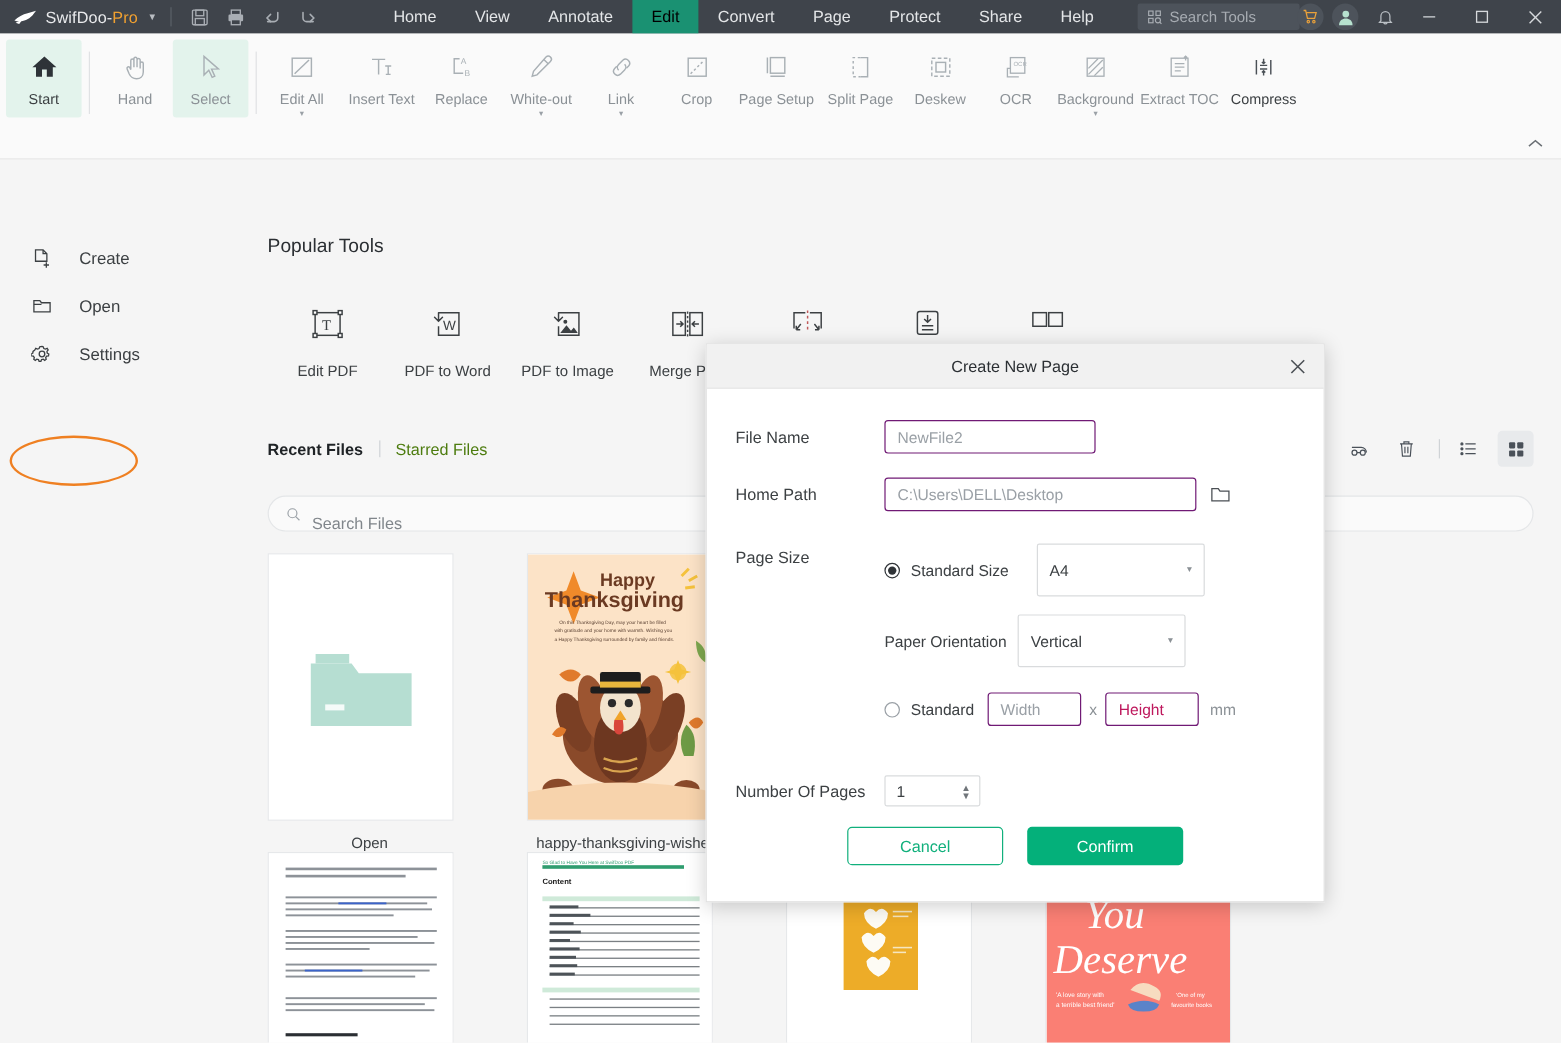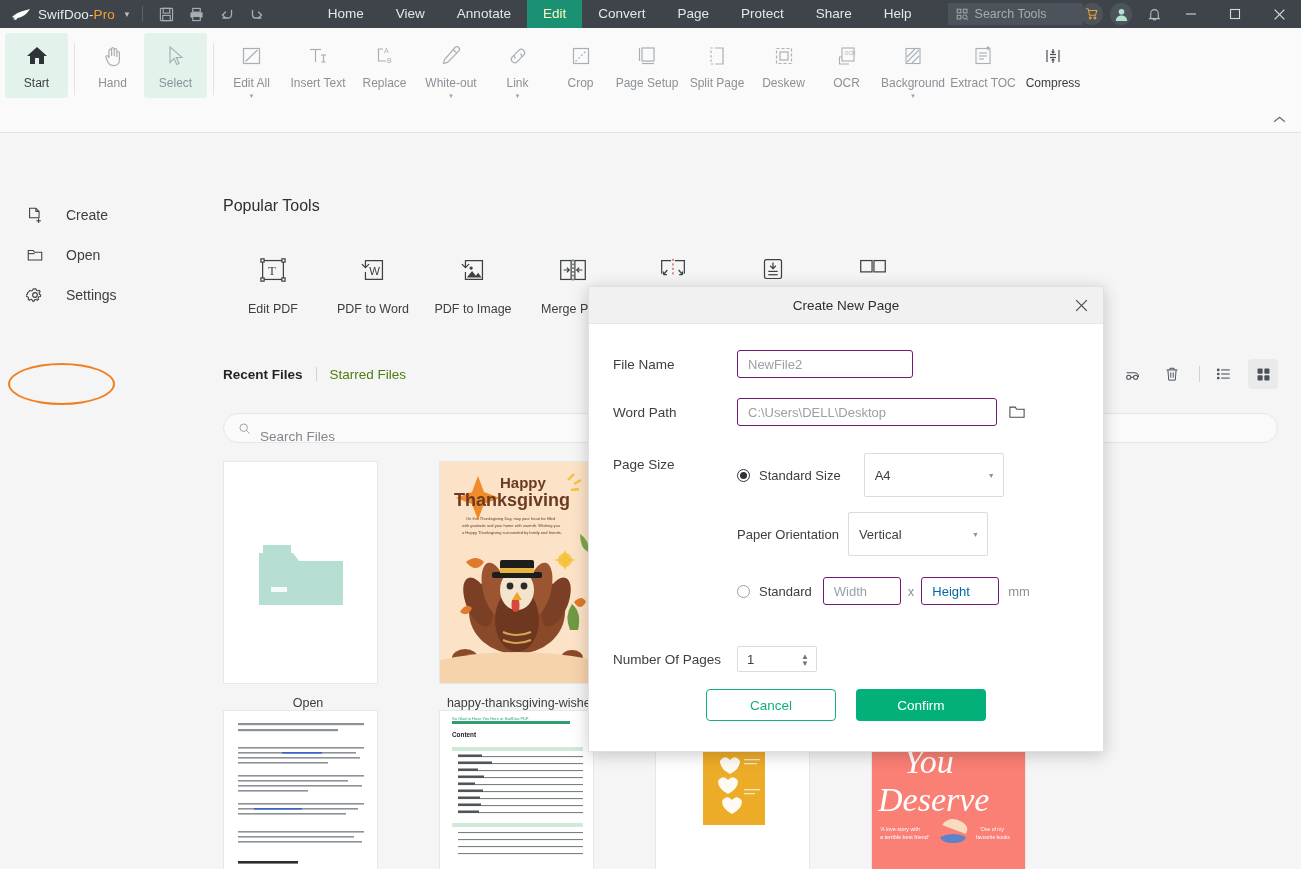--- a/index.html
+++ b/index.html
@@ -23,21 +23,21 @@
   .tb-brand .pro { color: #f0a030; }
   .tb-caret { margin-left: 8px; font-size: 8px; color: #b9bdc2; }
   .tb-sep { width: 1px; height: 16px; background: #5a6069; margin: 0 9px 0 11px; }
   .tb-icon { width: 30px; height: 28px; display: flex; align-items: center; justify-content: center; color: #a9aeb4; }
   .tb-icon svg { display: block; }
   .menu { display: flex; align-items: center; height: 28px; margin-left: 40px; }
   .menu-item {
     padding: 0 16px; height: 28px; line-height: 28px; font-size: 13.5px;
     color: #e4e6e8; white-space: nowrap;
   }
-  .menu-item.active { background: #1a9172; color: #fef9c3; }
+  .menu-item.active { background: #1a9172; color: #000000; }
   .tb-search {
     margin-left: 20px; height: 22px; background: #4d535b; border-radius: 2px;
     display: flex; align-items: center; padding: 0 10px 0 8px; min-width: 135px;
   }
   .tb-search span.ph { color: #a7acb2; font-size: 12.5px; margin-left: 6px; }
   .tb-right { position: absolute; right: 0; top: 0; height: 28px; display: flex; align-items: center; }
   .tb-circ { width: 22px; height: 22px; border-radius: 50%; background: #4d535b;
              display: flex; align-items: center; justify-content: center; margin-right: 7px; }
   .tb-win { width: 44px; height: 28px; display: flex; align-items: center; justify-content: center; color: #d6d9dc; }
 
@@ -796,21 +796,21 @@
           </svg>
       </div>
     </div>
 
     <div class="mrow" style="margin-top:26px;">
       <div class="mlabel">File Name</div>
       <div class="minput" style="width:176px;">NewFile2</div>
     </div>
 
     <div class="mrow" style="margin-top:20px;">
-      <div class="mlabel">Word Path</div>
+      <div class="mlabel">Home Path</div>
       <div class="minput" style="width:260px;">C:\Users\DELL\Desktop</div>
       <div style="margin-left:11px; display:flex; align-items:center;">
         <svg width="18" height="16" viewBox="0 0 20 18" fill="none" stroke="#4a4f54" stroke-width="1.2">
             <path d="M2 3.5 H8 L9.6 6 H18 V15 H2 Z"></path>
           </svg>
       </div>
     </div>
 
     <div class="mrow" style="margin-top:27px; align-items:flex-start;">
       <div class="mlabel" style="padding-top:4px;">Page Size</div>
@@ -831,21 +831,21 @@
             <span>Vertical</span>
             <span class="arw">▼</span>
           </div>
         </div>
 
         <div style="display:flex; align-items:center; margin-top:21px;">
           <span class="radio"></span>
           <span class="rlabel">Standard</span>
           <div class="minput" style="width:78px; margin-left:11px; color:#9aa0a6;">Width</div>
           <span style="margin:0 7px; font-size:13px; color:#8b9196;">x</span>
-          <div class="minput" style="width:78px; color:#0369a1;">Height</div>
+          <div class="minput" style="width:78px; color:#be185d;">Height</div>
           <span style="margin-left:9px; font-size:13px; color:#8b9196;">mm</span>
         </div>
       </div>
     </div>
 
     <div class="mrow" style="margin-top:41px;">
       <div class="mlabel">Number Of Pages</div>
       <div class="stepper">
         <span>1</span>
         <span class="sp-arrows">

